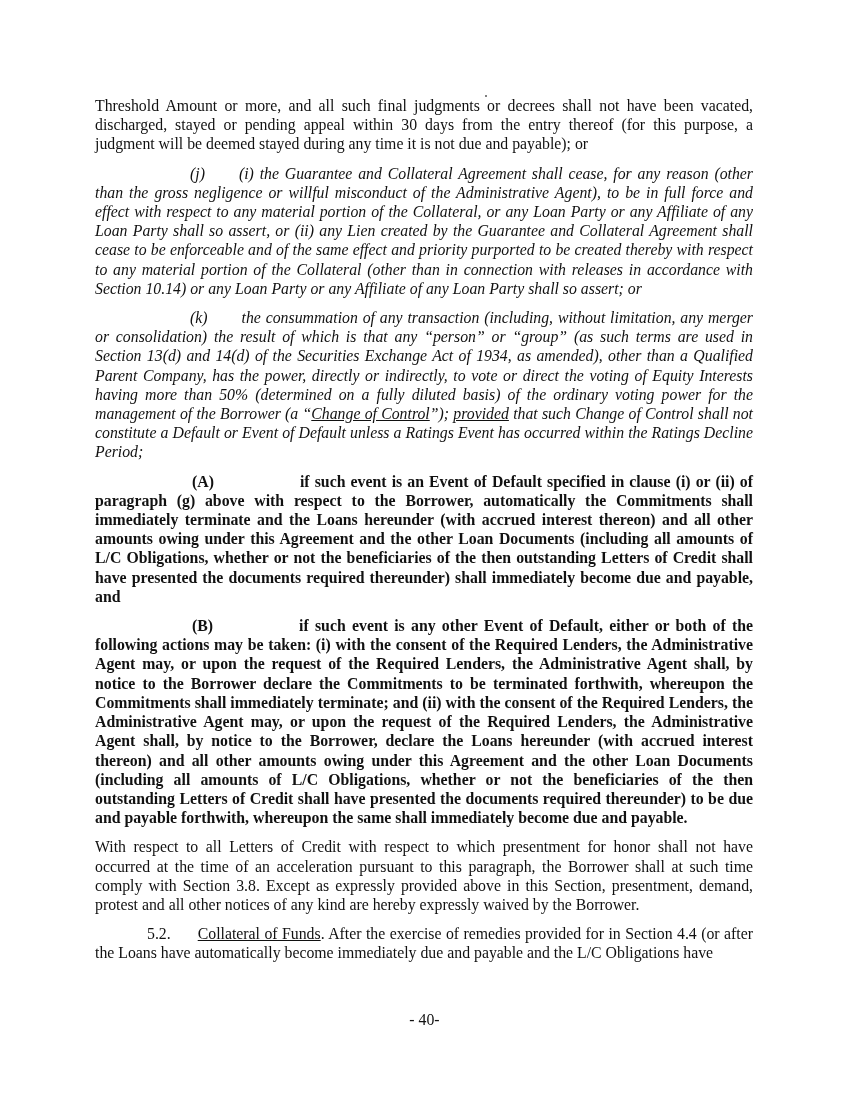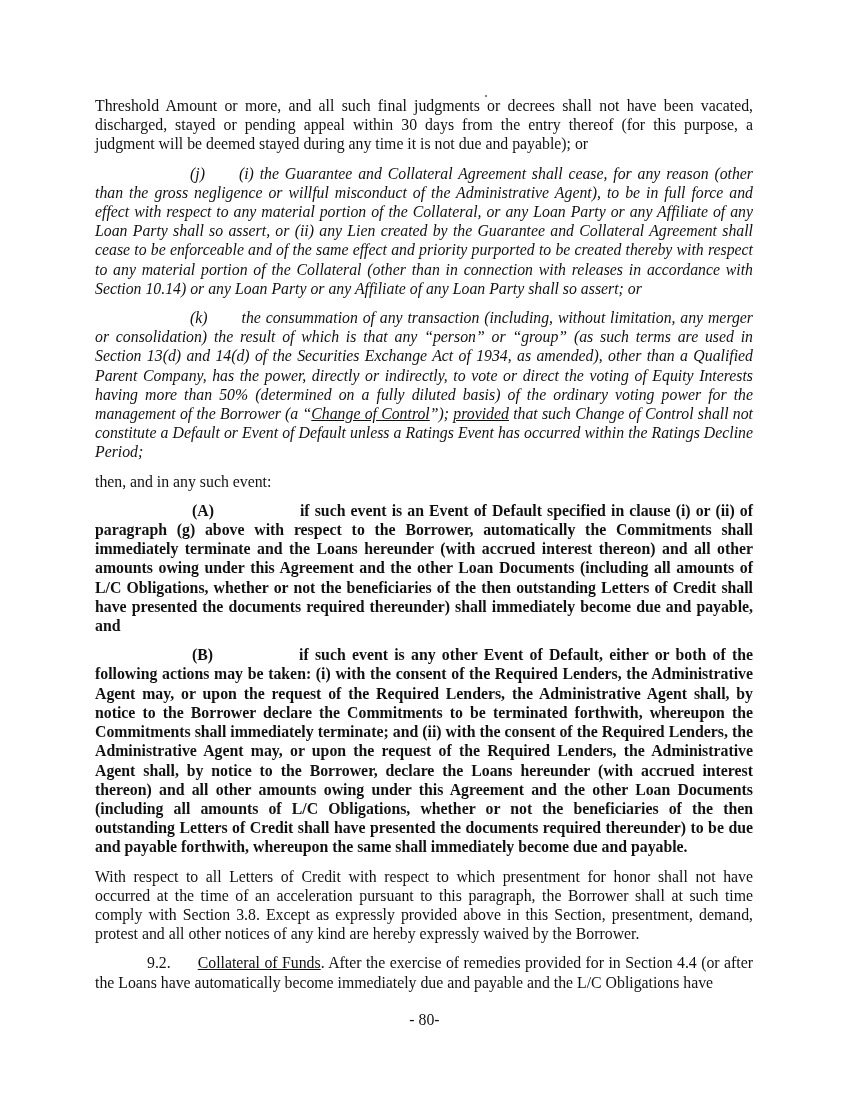--- a/index.html
+++ b/index.html
@@ -64,26 +64,25 @@
   <span class="stray-dot"></span>
 
   <div class="doc">
 
     <p>Threshold Amount or more, and all such final judgments or decrees shall not have been vacated, discharged, stayed or pending appeal within 30 days from the entry thereof (for this purpose, a judgment will be deemed stayed during any time it is not due and payable); or</p>
 
     <p class="clause-indent"><span>(j)</span><span class="tab-sm"></span><span>(i) the Guarantee and Collateral Agreement shall cease, for any reason (other than the gross negligence or willful misconduct of the Administrative Agent), to be in full force and effect with respect to any material portion of the Collateral, or any Loan Party or any Affiliate of any Loan Party shall so assert, or (ii) any Lien created by the Guarantee and Collateral Agreement shall cease to be enforceable and of the same effect and priority purported to be created thereby with respect to any material portion of the Collateral (other than in connection with releases in accordance with Section 10.14) or any Loan Party or any Affiliate of any Loan Party shall so assert; or</span></p>
 
     <p class="clause-indent"><span>(k)</span><span class="tab-sm"></span><span>the consummation of any transaction (including, without limitation, any merger or consolidation) the result of which is that any “person” or “group” (as such terms are used in Section 13(d) and 14(d) of the Securities Exchange Act of 1934, as amended), other than a Qualified Parent Company, has the power, directly or indirectly, to vote or direct the voting of Equity Interests having more than 50% (determined on a fully diluted basis) of the ordinary voting power for the management of the Borrower (a “</span><span class="u">Change of Control</span><span>”); </span><span class="u">provided</span><span> that such Change of Control shall not constitute a Default or Event of Default unless a Ratings Event has occurred within the Ratings Decline Period;</span></p>
 
-    <p>then, and in any such event:</p>
 
     <p class="sub-block sub-indent"><span>(A)</span><span class="tab-lg"></span><span>if such event is an Event of Default specified in clause (i) or (ii) of paragraph (g) above with respect to the Borrower, automatically the Commitments shall immediately terminate and the Loans hereunder (with accrued interest thereon) and all other amounts owing under this Agreement and the other Loan Documents (including all amounts of L/C Obligations, whether or not the beneficiaries of the then outstanding Letters of Credit shall have presented the documents required thereunder) shall immediately become due and payable, and</span></p>
 
     <p class="sub-block sub-indent"><span>(B)</span><span class="tab-lg"></span><span>if such event is any other Event of Default, either or both of the following actions may be taken:  (i) with the consent of the Required Lenders, the Administrative Agent may, or upon the request of the Required Lenders, the Administrative Agent shall, by notice to the Borrower declare the Commitments to be terminated forthwith, whereupon the Commitments shall immediately terminate; and (ii) with the consent of the Required Lenders, the Administrative Agent may, or upon the request of the Required Lenders, the Administrative Agent shall, by notice to the Borrower, declare the Loans hereunder (with accrued interest thereon) and all other amounts owing under this Agreement and the other Loan Documents (including all amounts of L/C Obligations, whether or not the beneficiaries of the then outstanding Letters of Credit shall have presented the documents required thereunder) to be due and payable forthwith, whereupon the same shall immediately become due and payable.</span></p>
 
     <p class="sub-block">With respect to all Letters of Credit with respect to which presentment for honor shall not have occurred at the time of an acceleration pursuant to this paragraph, the Borrower shall at such time comply with Section 3.8.  Except as expressly provided above in this Section, presentment, demand, protest and all other notices of any kind are hereby expressly waived by the Borrower.</p>
 
-    <p class="sec-indent"><span>9.2.</span><span class="tab-xs"></span><span class="u">Collateral of Funds</span><span>.  After the exercise of remedies provided for in Section 4.4 (or after the Loans have automatically become immediately due and payable and the L/C Obligations have</span></p>
+    <p class="sec-indent"><span>5.2.</span><span class="tab-xs"></span><span class="u">Collateral of Funds</span><span>.  After the exercise of remedies provided for in Section 4.4 (or after the Loans have automatically become immediately due and payable and the L/C Obligations have</span></p>
 
   </div>
 
-  <div class="pagenum">- 80-</div>
+  <div class="pagenum">- 40-</div>
 </div>
 
 </body></html>

